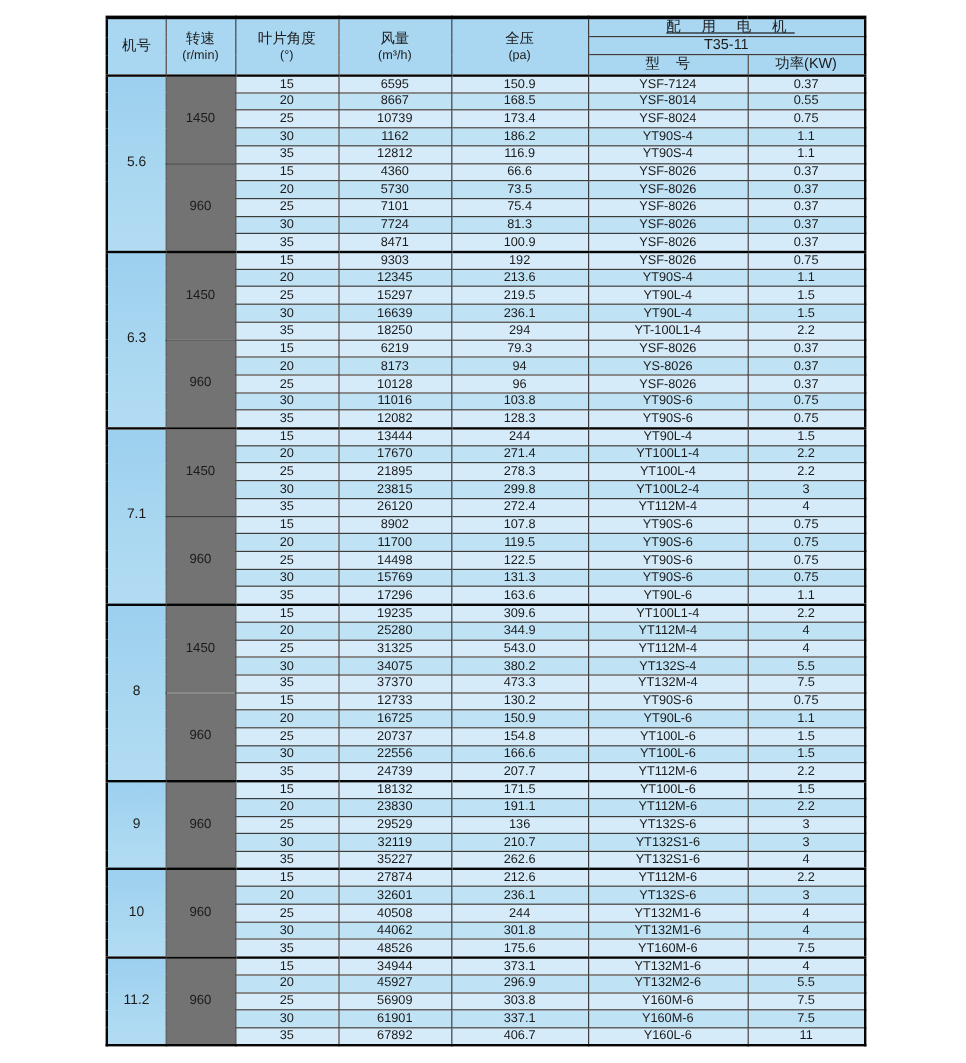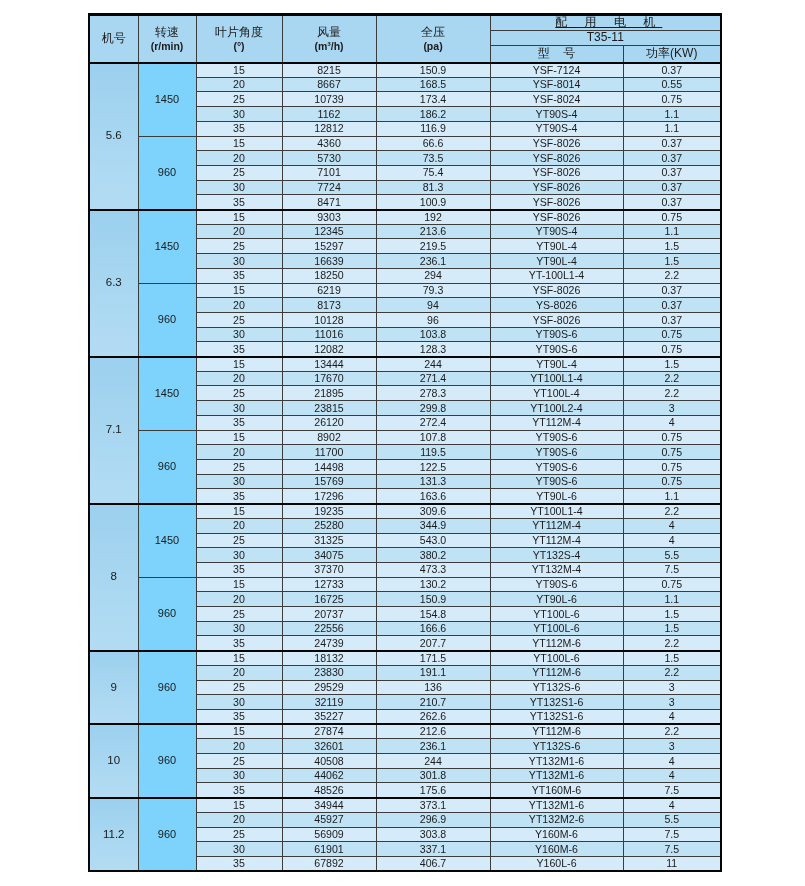--- a/index.html
+++ b/index.html
@@ -13,27 +13,27 @@
   }
   th,td{
     border:1px solid #3c3c3c;padding:0;margin:0;
     text-align:center;vertical-align:middle;font-weight:normal;
     overflow:hidden;white-space:nowrap;
   }
   thead th{background:#a9d6f0;font-size:12px;line-height:1.15;}
   thead tr.h1{height:16px;}
   thead tr.h2{height:15px;}
   thead tr.h3{height:17px;}
-  thead .sub{font-size:10.5px;font-weight:bold;}
+  thead .sub{font-size:10.5px;}
   thead th.spread{letter-spacing:7px;text-indent:7px;text-decoration:underline;}
   thead th.spread2{letter-spacing:5px;text-indent:5px;}
   tbody tr{height:14.71px;}
   tbody td{font-size:10.6px;line-height:1;}
   td.machine{background:linear-gradient(180deg,#9cd0ee 0%,#a9d7f1 55%,#b3dcf3 100%);font-size:11.5px;margin-left:28px;}
-  td.speed{background:#7dd3fc;font-size:11px;}
+  td.speed{background:#737373;font-size:11px;}
   td.light{background:#d5ebf9;}
   td.dark{background:#c0e2f5;}
   tbody tr.block-start td{border-top:2px solid #050505;}
 </style>
 </head>
 <body>
 
 <div class="sheet">
   <table class="spec">
     <colgroup>
@@ -72,21 +72,21 @@
       <tr class="h3">
         <th class="spread2">型 号</th>
         <th>功率(KW)</th>
       </tr>
     </thead>
     <tbody>
         <tr class="block-start">
           <td class="machine" rowspan="10">5.6</td>
           <td class="speed" rowspan="5">1450</td>
           <td class="light">15</td>
-          <td class="light">8215</td>
+          <td class="light">6595</td>
           <td class="light">150.9</td>
           <td class="light">YSF-7124</td>
           <td class="light">0.37</td>
         </tr>
         <tr>
           <td class="dark">20</td>
           <td class="dark">8667</td>
           <td class="dark">168.5</td>
           <td class="dark">YSF-8014</td>
           <td class="dark">0.55</td>

